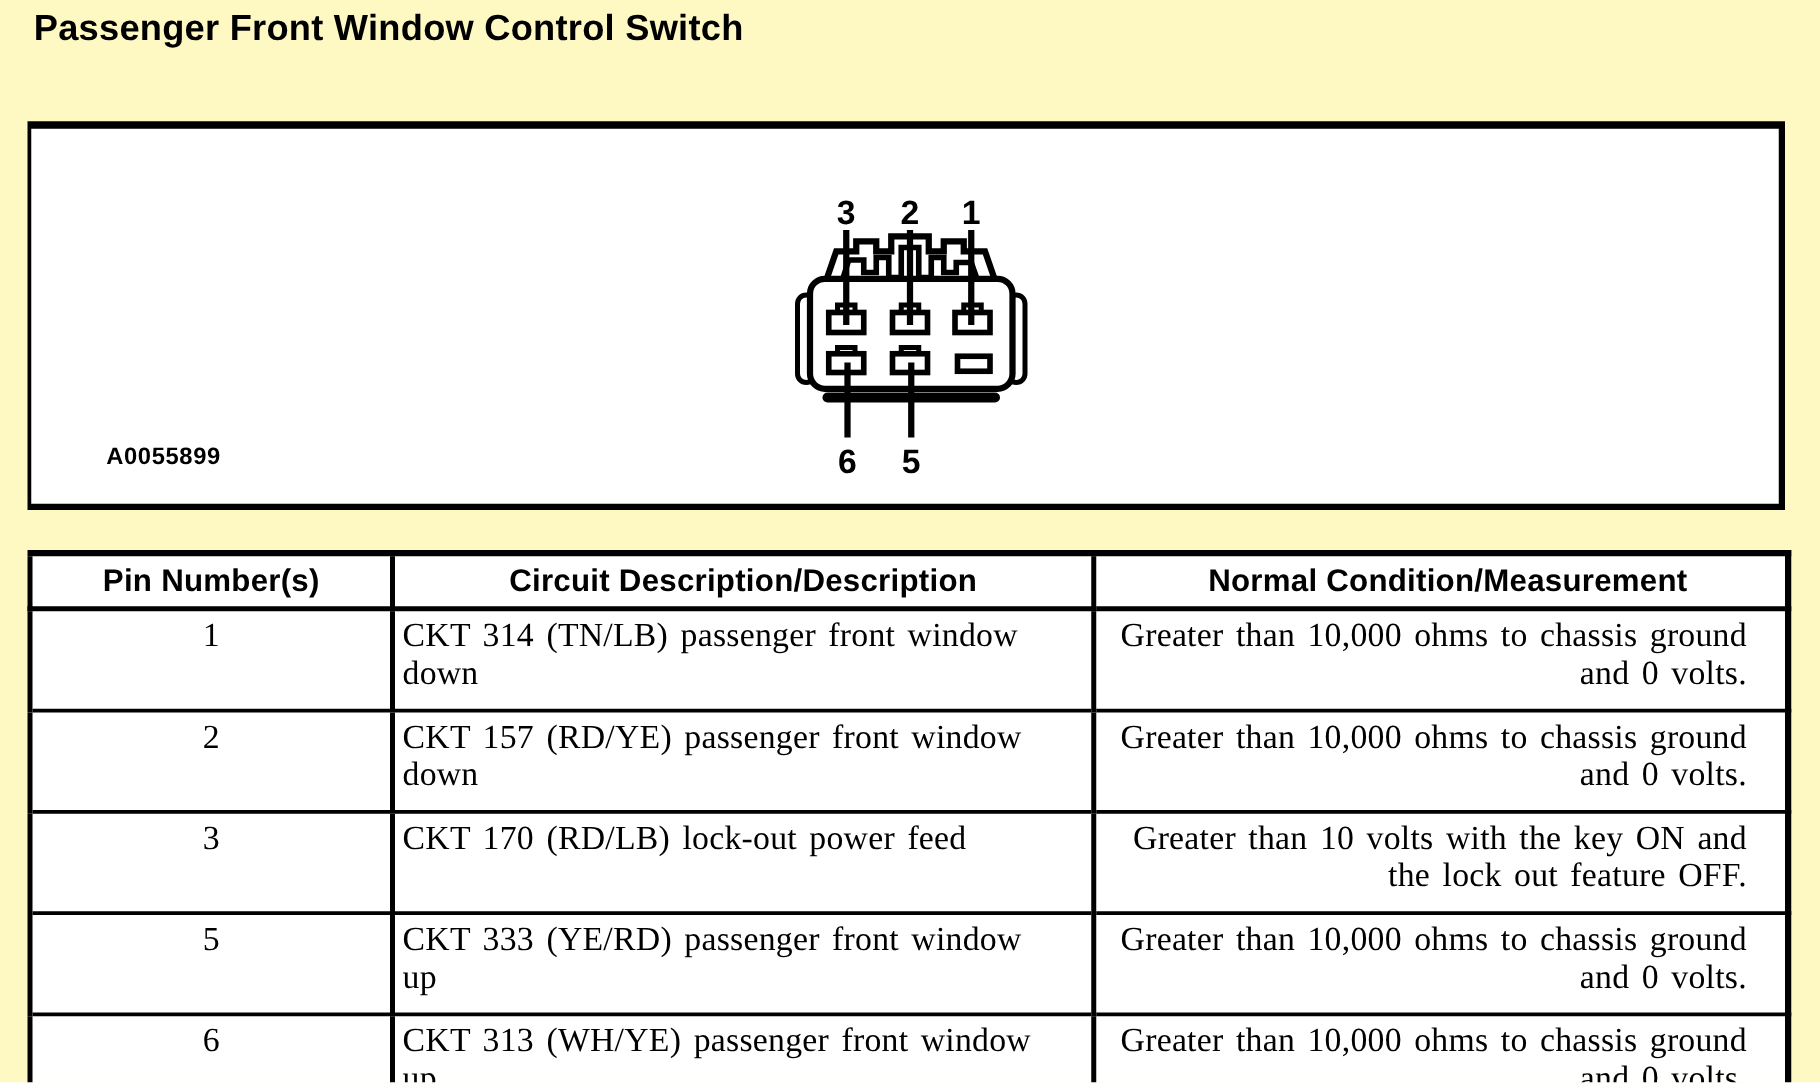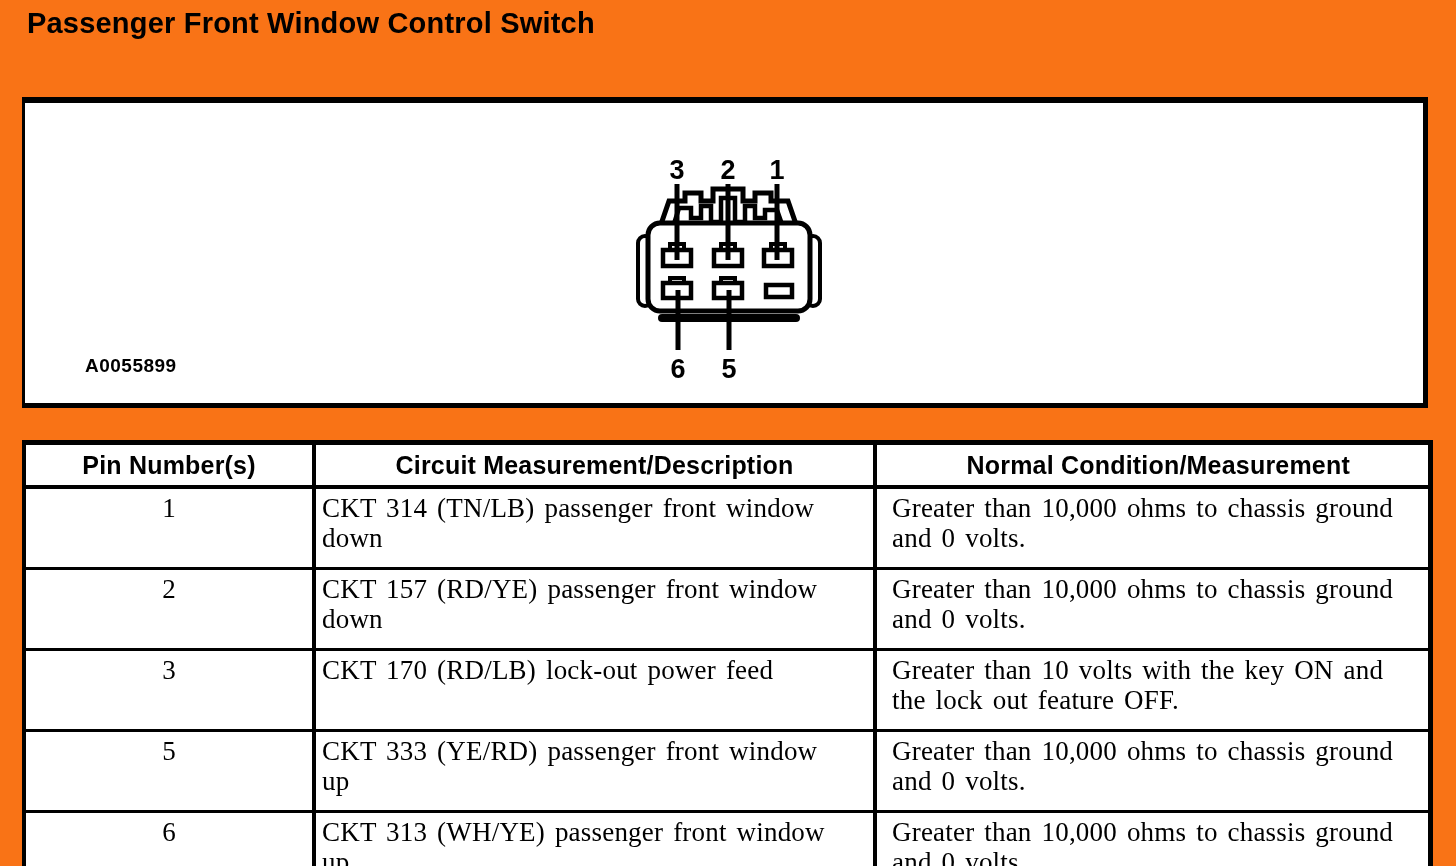--- a/index.html
+++ b/index.html
@@ -1,20 +1,20 @@
 <!DOCTYPE html>
 <html><head>
 <meta charset="utf-8">
 <style>
   html, body { margin: 0; padding: 0; background: #ffffff; }
   .page {
     position: relative;
     width: 1456px;
     height: 866px;
-    background: #f97316;
+    background: #fef9c3;
     color: #000000;
     font-family: "Liberation Sans", sans-serif;
     overflow: hidden;
   }
   
   .doc-title {
     position: absolute;
     left: 27px;
     top: 6px;
     font-size: 29px;
@@ -90,21 +90,21 @@
     font-size: 27px;
     line-height: 30px;
     letter-spacing: 0.2px;
     word-spacing: 3px;
     vertical-align: top;
     padding: 4px 6px 8px;
     height: 66px; 
   }
   .pin-table td.c-pin { text-align: center; }
   .pin-table td.c-circuit { white-space: pre-line; }
-  .pin-table td.c-cond { text-align: left; white-space: pre-line; padding-left: 15px; padding-right: 30px; }
+  .pin-table td.c-cond { text-align: right; white-space: pre-line; padding-left: 15px; padding-right: 30px; }
 </style>
 </head>
 <body>
 
 <div class="page">
 
   <div class="doc-title">
     <div>Passenger Front Window Control Switch</div>
   </div>
 
@@ -154,21 +154,21 @@
 
   <table class="pin-table">
     <colgroup>
       <col style="width:290px">
       <col style="width:561px">
       <col style="width:555px">
     </colgroup>
     <thead>
       <tr>
         <th>Pin Number(s)</th>
-        <th>Circuit Measurement/Description</th>
+        <th>Circuit Description/Description</th>
         <th class="h-cond">Normal Condition/Measurement</th>
       </tr>
     </thead>
     <tbody>
       <tr>
         <td class="c-pin">1</td>
         <td class="c-circuit">CKT 314 (TN/LB) passenger front window
 down</td>
         <td class="c-cond">Greater than 10,000 ohms to chassis ground
 and 0 volts.</td>

